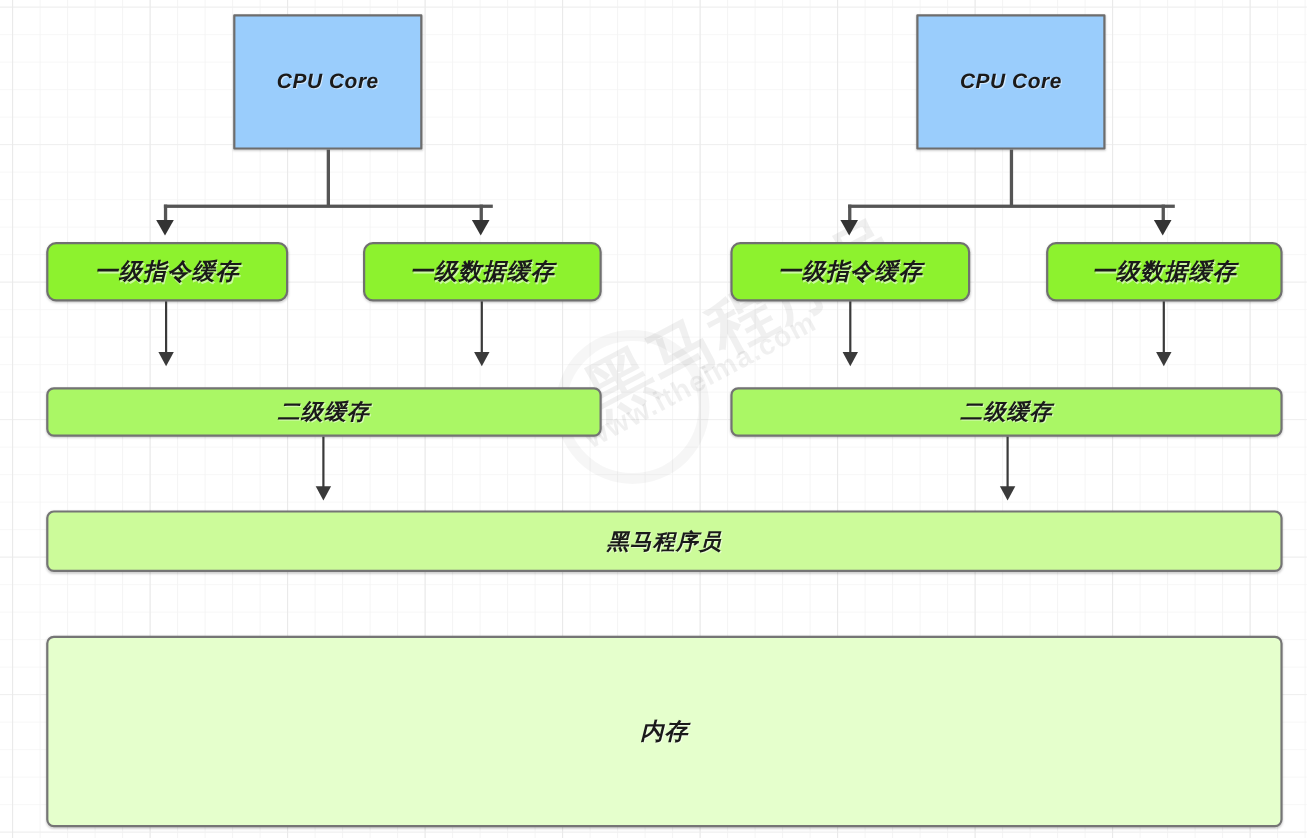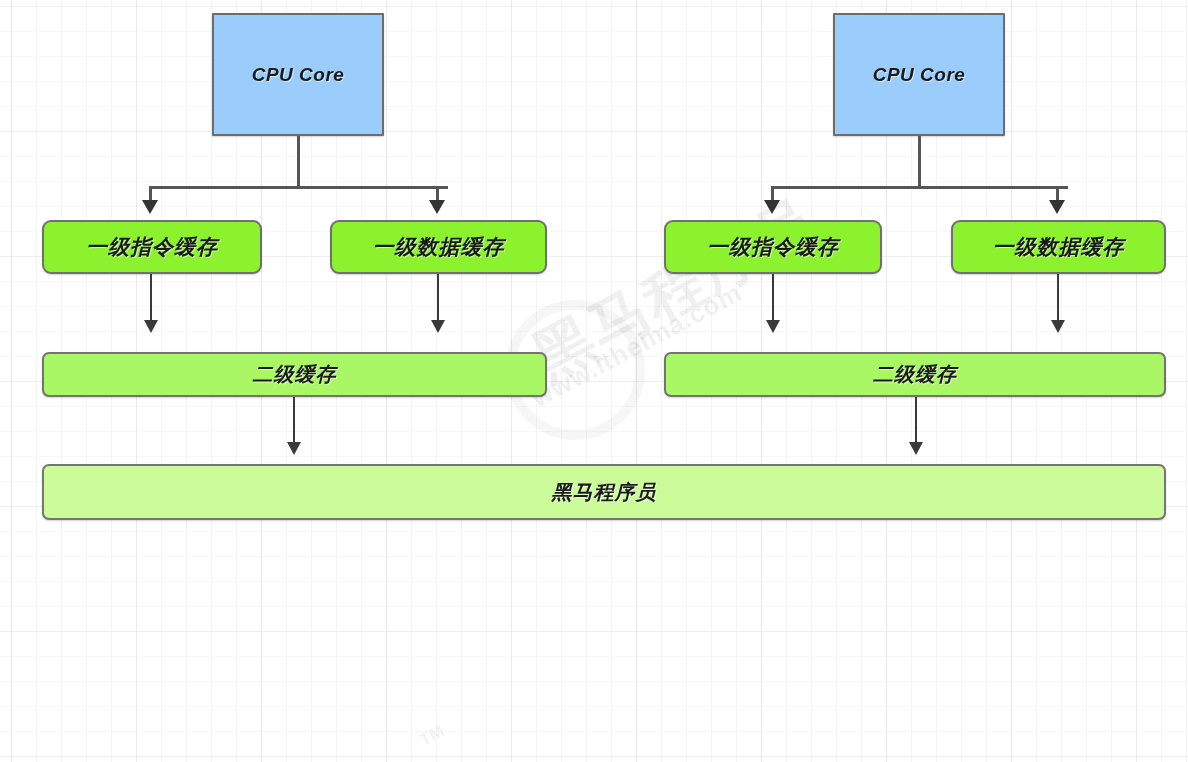--- a/index.html
+++ b/index.html
@@ -230,14 +230,17 @@
     <span class="label">二级缓存</span>
   </div>
 
   <div class="vline thin" style="left:915px; top:397px; height:52px;"></div>
   <div class="arrowhead" style="left:909px; top:442px;"></div>
 
   <div class="node l3" style="left:42px; top:464px; width:1124px; height:56px;">
     <span class="label">黑马程序员</span>
   </div>
 
+  <div class="node mem" style="left:42px; top:578px; width:1124px; height:174px;">
+    <span class="label">内存</span>
+  </div>
 
 </div>
 
 </body></html>

